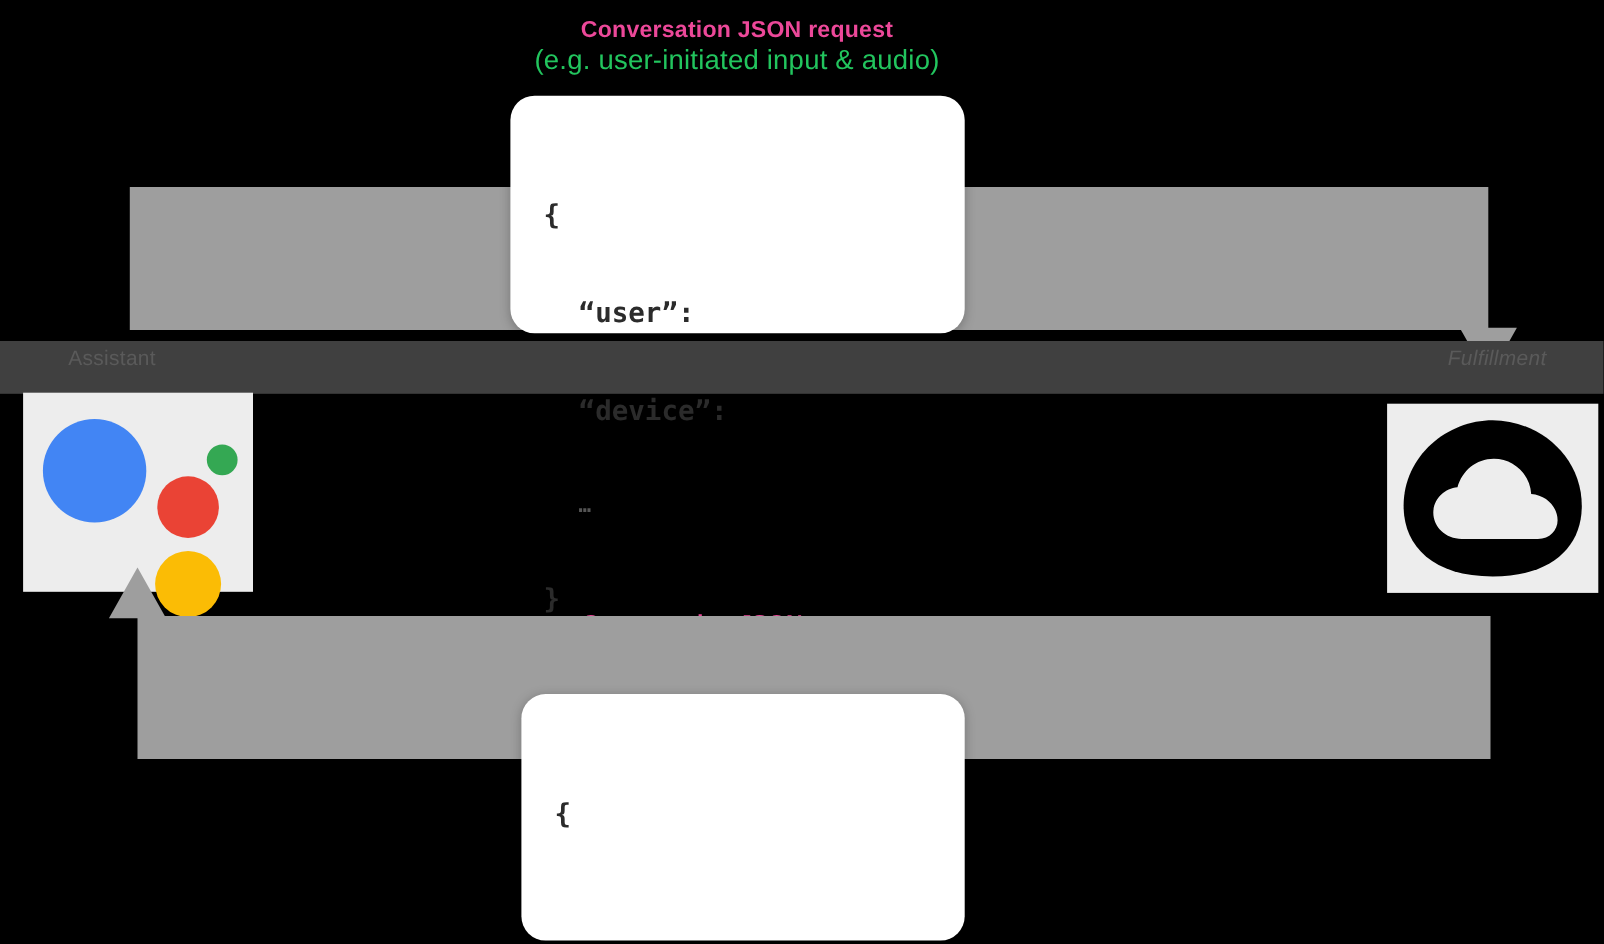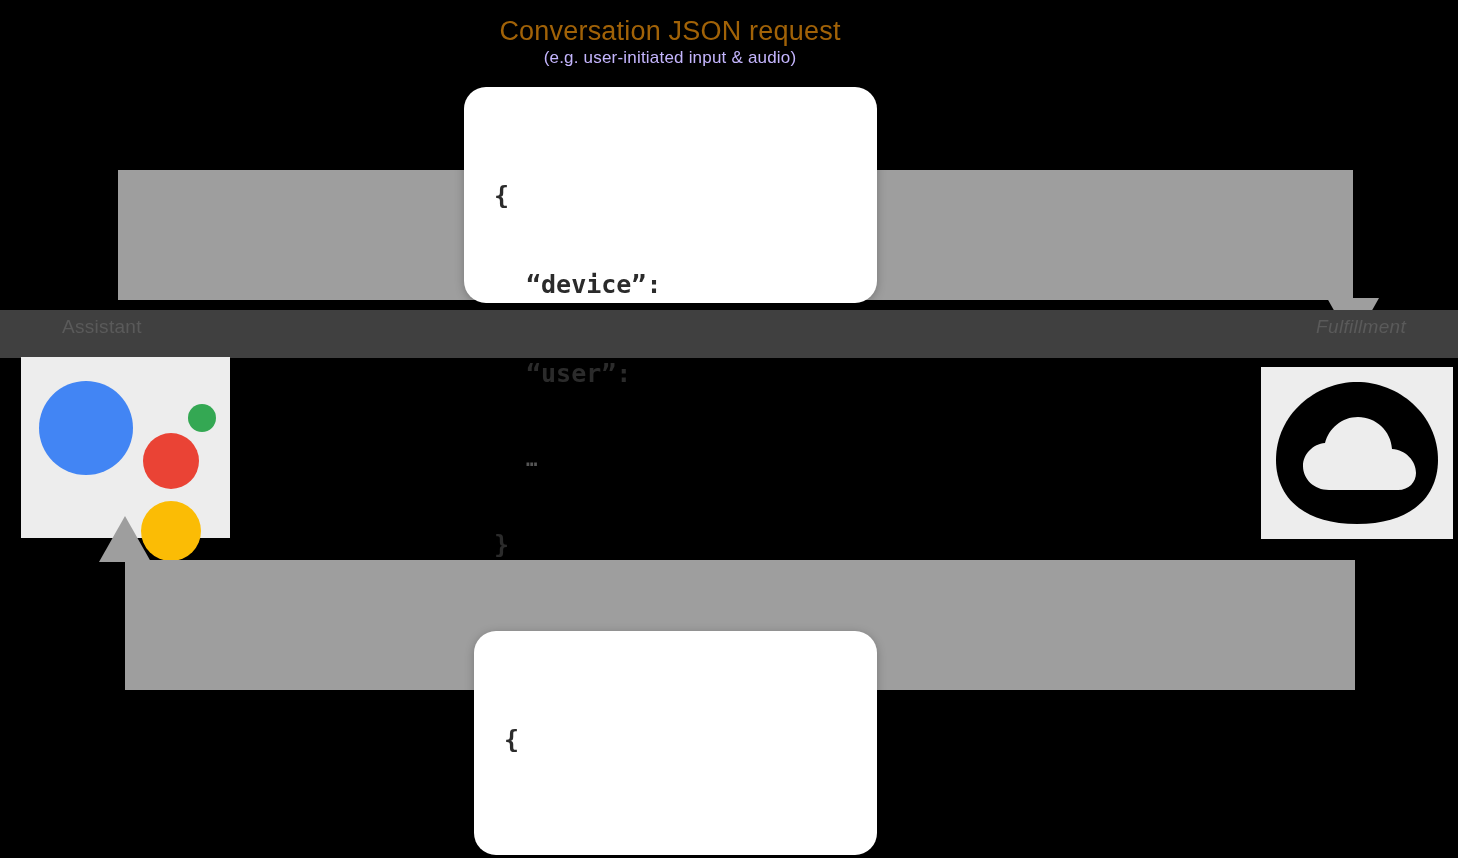--- a/index.html
+++ b/index.html
@@ -24,31 +24,31 @@
   .caption {
     position: absolute;
     text-align: center;
     color: #3c3c3c;
     line-height: 1.18;
     white-space: nowrap;
     user-select: none;
   }
   .caption .cap-title {
     display: block;
-    font-size: 27px;
+    font-size: 21px;
+    font-weight: 700;
+    letter-spacing: 0.2px;
+    color: #ec4899;
+  }
+  .caption .cap-sub {
+    display: block;
+    font-size: 25px;
     font-weight: 400;
     letter-spacing: 0.2px;
-    color: #a16207;
-  }
-  .caption .cap-sub {
-    display: block;
-    font-size: 17px;
-    font-weight: 400;
-    letter-spacing: 0.2px;
-    color: #c4b5fd;
+    color: #22c55e;
     text-align: center;
   }
 
   #caption-request {
     left: 0;
     top: 16px;
     width: 1340px;
   }
   #caption-response {
     left: 0;
@@ -204,22 +204,22 @@
     <span class="cap-sub">(e.g. user-initiated input &amp; audio)</span>
   </div>
 
   <div class="flow-arrow" id="arrow-request">
     <div class="shaft"></div>
     <div class="head"></div>
   </div>
 
   <div class="json-card" id="json-request">
     <span class="json-line">{</span>
+    <span class="json-line json-indent">“user”:</span>
     <span class="json-line json-indent">“device”:</span>
-    <span class="json-line json-indent">“user”:</span>
     <span class="json-line json-ellipsis">…</span>
     <span class="json-line">}</span>
   </div>
 
   <div id="lane"></div>
   <div class="lane-label" id="label-assistant">Assistant</div>
   <div class="lane-label" id="label-fulfillment">Fulfillment</div>
 
   <div class="endpoint" id="endpoint-assistant">
     <div class="ga-logo">

